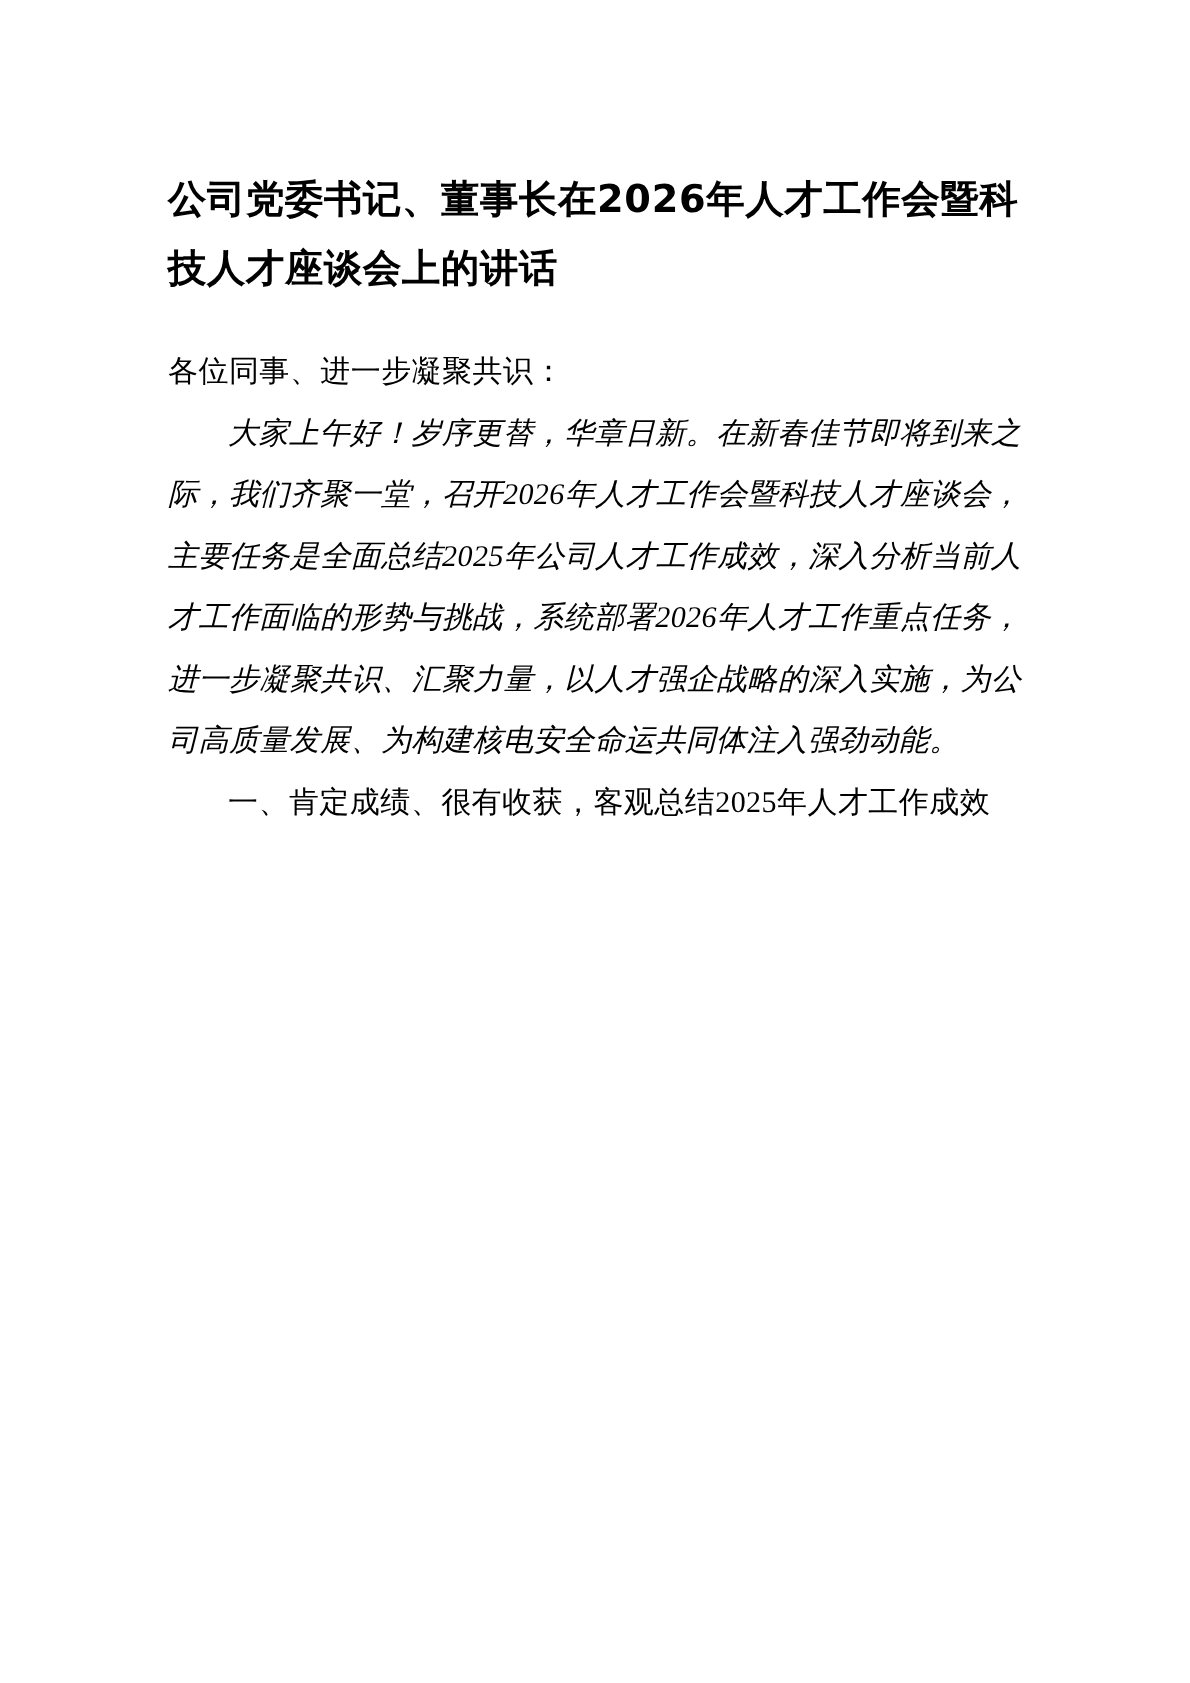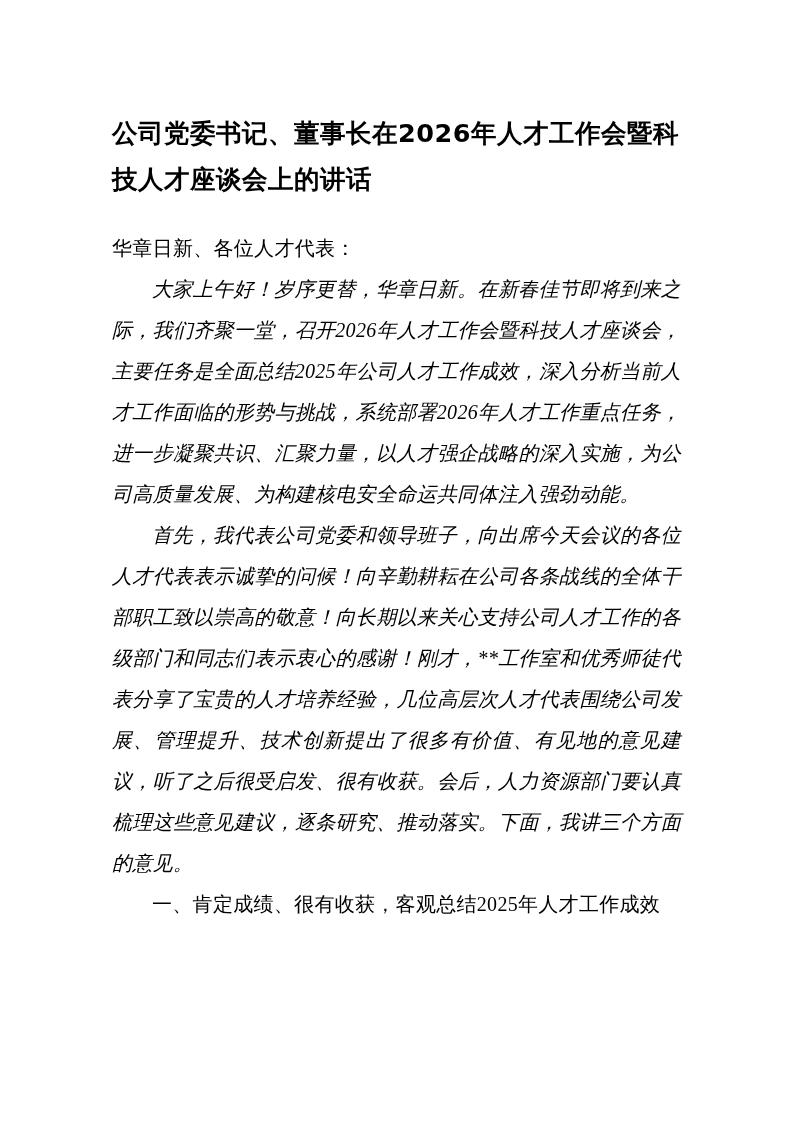--- a/index.html
+++ b/index.html
@@ -59,21 +59,20 @@
     letter-spacing: 0.3px;
   }
 </style>
 </head>
 <body>
 
 <div class="page">
 
   <h1 class="doc-title">公司党委书记、董事长在2026年人才工作会暨科技人才座谈会上的讲话</h1>
 
-  <p class="salutation">华章日新、各位人才代表：</p>
+  <p class="salutation">各位同事、进一步凝聚共识：</p>
 
   <p class="para">大家上午好！岁序更替，华章日新。在新春佳节即将到来之际，我们齐聚一堂，召开2026年人才工作会暨科技人才座谈会，主要任务是全面总结2025年公司人才工作成效，深入分析当前人才工作面临的形势与挑战，系统部署2026年人才工作重点任务，进一步凝聚共识、汇聚力量，以人才强企战略的深入实施，为公司高质量发展、为构建核电安全命运共同体注入强劲动能。</p>
 
-  <p class="para">首先，我代表公司党委和领导班子，向出席今天会议的各位人才代表表示诚挚的问候！向辛勤耕耘在公司各条战线的全体干部职工致以崇高的敬意！向长期以来关心支持公司人才工作的各级部门和同志们表示衷心的感谢！刚才，**工作室和优秀师徒代表分享了宝贵的人才培养经验，几位高层次人才代表围绕公司发展、管理提升、技术创新提出了很多有价值、有见地的意见建议，听了之后很受启发、很有收获。会后，人力资源部门要认真梳理这些意见建议，逐条研究、推动落实。下面，我讲三个方面的意见。</p>
 
   <p class="heading-para">一、肯定成绩、很有收获，客观总结2025年人才工作成效</p>
 
 </div>
 
 </body></html>

